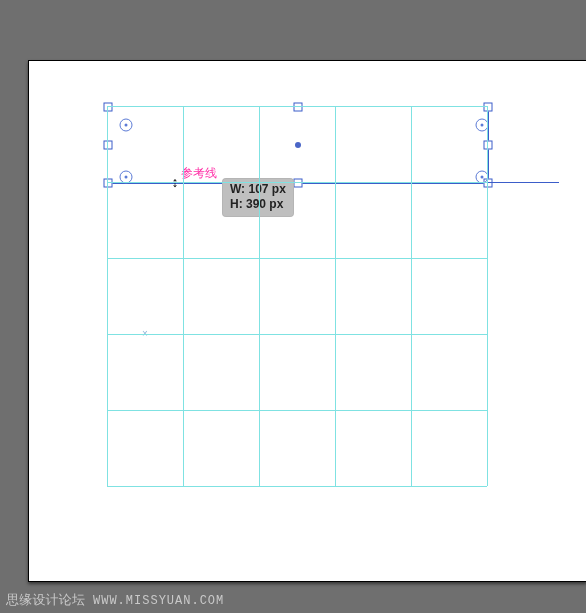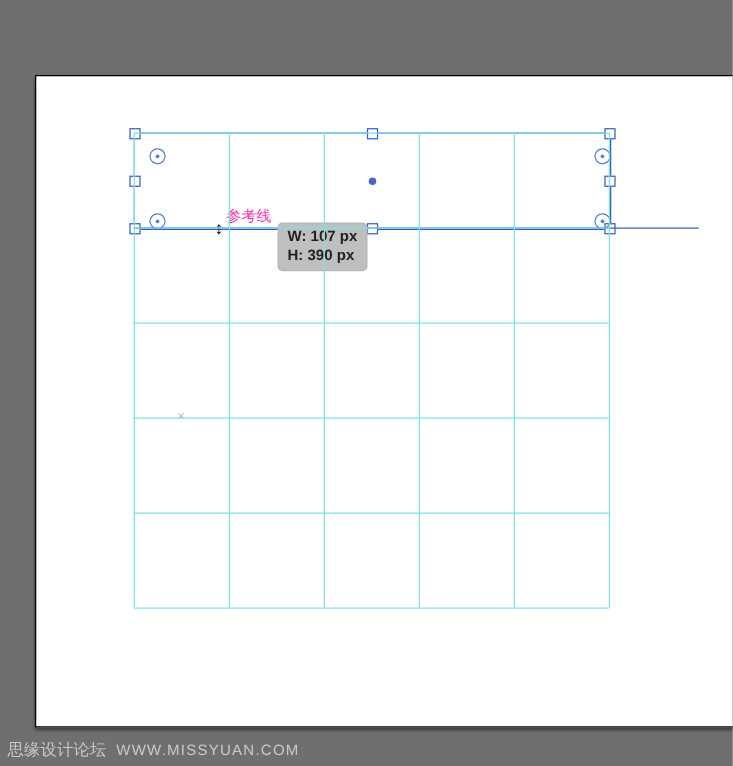--- a/index.html
+++ b/index.html
@@ -122,21 +122,21 @@
   #watermark {
     position: absolute;
     left: 6px;
     bottom: 4px;
     color: #c9c9c9;
     font-size: 13px;
     letter-spacing: 0.2px;
     font-family: "Arial", sans-serif;
   }
   #watermark .url {
-    font-family: Liberation Sans, sans-serif;
+    font-family: Liberation Mono, monospace;
     font-size: 12px;
     letter-spacing: 1px;
     margin-left: 4px;
     text-align: right;
   }
 </style>
 </head>
 <body>
 
 <div id="viewport">

